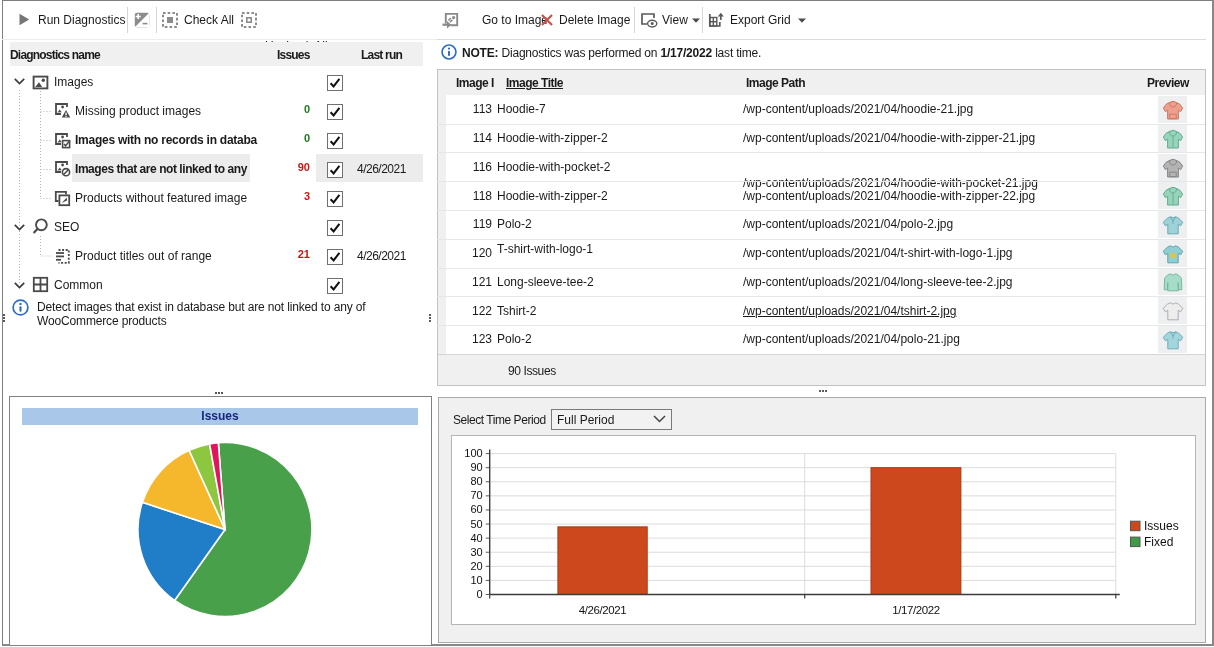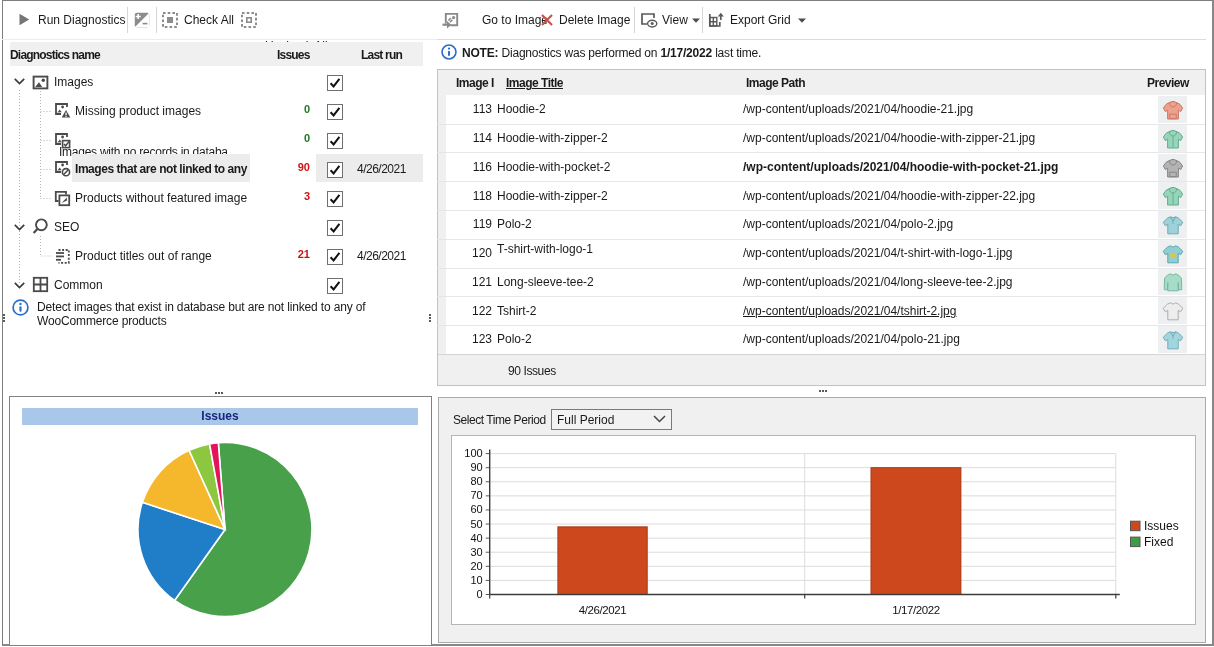--- a/index.html
+++ b/index.html
@@ -132,21 +132,21 @@
 <div class="cb" style="left:327px;top:104.0px;"><svg width="14" height="14" viewBox="0 0 14 14">
         <path d="M2.6 7.2 L5.6 10.4 L11.4 2.8" fill="none" stroke="#111" stroke-width="2"></path>
       </svg></div>
 <svg class="abs" style="left:54px;top:132px" width="17" height="17" viewBox="0 0 17 17">
       <path d="M13 5 L13 2 L2 2 L2 12 L7 12" fill="none" stroke="#4a4a4a" stroke-width="1.8"></path>
       <circle cx="8.6" cy="5" r="1.4" fill="#4a4a4a"></circle>
       <path d="M3.4 10.4 L5.8 7.4 L7.6 10.2" fill="#4a4a4a"></path>
       <rect x="8.6" y="8.6" width="7" height="7" fill="#fff" stroke="#4a4a4a" stroke-width="1.6"></rect>
       <path d="M10 12 L11.6 13.8 L15.8 8.6" fill="none" stroke="#4a4a4a" stroke-width="1.5"></path>
     </svg>
-<div class="row-lbl" style="left:59px;top:133px;font-weight:normal;letter-spacing:-0.25px;margin-top:12px;">Images with no records in databa</div>
+<div class="row-lbl" style="left:75px;top:133px;font-weight:bold;letter-spacing:-0.25px;">Images with no records in databa</div>
 <div class="num" style="left:280px;top:132px;color:#1f7a1f;">0</div>
 <div class="cb" style="left:327px;top:133.0px;"><svg width="14" height="14" viewBox="0 0 14 14">
         <path d="M2.6 7.2 L5.6 10.4 L11.4 2.8" fill="none" stroke="#111" stroke-width="2"></path>
       </svg></div>
 <div class="abs" style="left:72px;top:154px;width:178px;height:28px;background:#ececec;"></div>
 <div class="abs" style="left:316px;top:154px;width:107px;height:28px;background:#ececec;"></div>
 <svg class="abs" style="left:54px;top:160px" width="17" height="17" viewBox="0 0 17 17">
       <path d="M13 5 L13 2 L2 2 L2 12 L7 12" fill="none" stroke="#4a4a4a" stroke-width="1.8"></path>
       <circle cx="8.6" cy="5" r="1.4" fill="#4a4a4a"></circle>
       <path d="M3.4 10.4 L5.8 7.4 L7.6 10.2" fill="#4a4a4a"></path>
@@ -253,21 +253,21 @@
 
 <div class="abs" style="left:437px;top:69px;width:769px;height:317px;border:1px solid #c2c2c2;box-sizing:border-box;background:#fff;"></div>
 <div class="abs" style="left:438px;top:70px;width:767px;height:25px;background:#f0f0f0;"></div>
 <div class="abs" style="left:438px;top:95px;width:8px;height:259px;background:#f0f0f0;"></div>
 <div class="abs hr" style="left:456px;top:76px;width:38px;overflow:hidden;white-space:nowrap;">Image ID</div>
 <div class="abs hr" style="left:506px;top:76px;text-decoration:underline;">Image Title</div>
 <div class="abs hr" style="left:746px;top:76px;">Image Path</div>
 <div class="abs hr" style="left:1147px;top:76px;">Preview</div>
 <div id="grid">
 <div class="abs cellid" style="left:438px;top:102px;">113</div>
-<div class="abs" style="left:497px;top:102px;white-space:nowrap;">Hoodie-2</div>
+<div class="abs" style="left:497px;top:102px;white-space:nowrap;">Hoodie-7</div>
 <div class="abs" style="left:743px;top:102px;white-space:nowrap;">/wp-content/uploads/2021/04/hoodie-21.jpg</div>
 <div class="abs" style="left:1158px;top:96px;width:29px;height:27px;background:#edeff0;display:flex;align-items:center;justify-content:center;">
       <svg width="24" height="24" viewBox="0 0 24 24">
         <path d="M8.3 4.6 L5.2 6.2 L2.4 10 L4.3 13.6 L6.6 12.2 L6.6 21 L17.4 21 L17.4 12.2 L19.7 13.6 L21.6 10 L18.8 6.2 L15.7 4.6 Q12 2 8.3 4.6 Z" fill="#eda08d" stroke="#cd7863" stroke-width="1" stroke-linejoin="round"></path>
         <path d="M8.3 4.6 Q8.7 9 12 9 Q15.3 9 15.7 4.6" fill="none" stroke="#cd7863" stroke-width="1"></path>
         <path d="M8.7 16.2 L15.3 16.2 L15.3 20.6 L8.7 20.6 Z" fill="none" stroke="#cd7863" stroke-width="0.9"></path>
       </svg>
     </div>
 <div class="abs cellid" style="left:438px;top:131px;">114</div>
 <div class="abs" style="left:497px;top:131px;white-space:nowrap;">Hoodie-with-zipper-2</div>
@@ -275,21 +275,21 @@
 <div class="abs" style="left:1158px;top:125px;width:29px;height:27px;background:#edeff0;display:flex;align-items:center;justify-content:center;">
       <svg width="24" height="24" viewBox="0 0 24 24">
         <path d="M8.3 4.6 L5.2 6.2 L2.4 10 L4.3 13.6 L6.6 12.2 L6.6 21 L17.4 21 L17.4 12.2 L19.7 13.6 L21.6 10 L18.8 6.2 L15.7 4.6 Q12 2 8.3 4.6 Z" fill="#96d4bb" stroke="#65ab8c" stroke-width="1" stroke-linejoin="round"></path>
         <path d="M8.3 4.6 Q8.7 9 12 9 Q15.3 9 15.7 4.6" fill="none" stroke="#65ab8c" stroke-width="1"></path>
         <path d="M12 9 L12 20.8" stroke="#65ab8c" stroke-width="0.9" fill="none"></path>
       </svg>
     </div>
 <div class="rowline" style="top:124px;"></div>
 <div class="abs cellid" style="left:438px;top:160px;">116</div>
 <div class="abs" style="left:497px;top:160px;white-space:nowrap;">Hoodie-with-pocket-2</div>
-<div class="abs" style="left:743px;top:160px;white-space:nowrap;font-weight:bold;">/wp-content/uploads/2021/04/hoodie-with-pocket-21.jpg</div>
+<div class="abs" style="left:743px;top:176px;white-space:nowrap;">/wp-content/uploads/2021/04/hoodie-with-pocket-21.jpg</div>
 <div class="abs" style="left:1158px;top:154px;width:29px;height:27px;background:#edeff0;display:flex;align-items:center;justify-content:center;">
       <svg width="24" height="24" viewBox="0 0 24 24">
         <path d="M8.3 4.6 L5.2 6.2 L2.4 10 L4.3 13.6 L6.6 12.2 L6.6 21 L17.4 21 L17.4 12.2 L19.7 13.6 L21.6 10 L18.8 6.2 L15.7 4.6 Q12 2 8.3 4.6 Z" fill="#b3b3b3" stroke="#868686" stroke-width="1" stroke-linejoin="round"></path>
         <path d="M8.3 4.6 Q8.7 9 12 9 Q15.3 9 15.7 4.6" fill="none" stroke="#868686" stroke-width="1"></path>
         <path d="M8.7 16.2 L15.3 16.2 L15.3 20.6 L8.7 20.6 Z" fill="none" stroke="#868686" stroke-width="0.9"></path>
       </svg>
     </div>
 <div class="rowline" style="top:152px;"></div>
 <div class="abs cellid" style="left:438px;top:189px;">118</div>
 <div class="abs" style="left:497px;top:189px;white-space:nowrap;">Hoodie-with-zipper-2</div>

